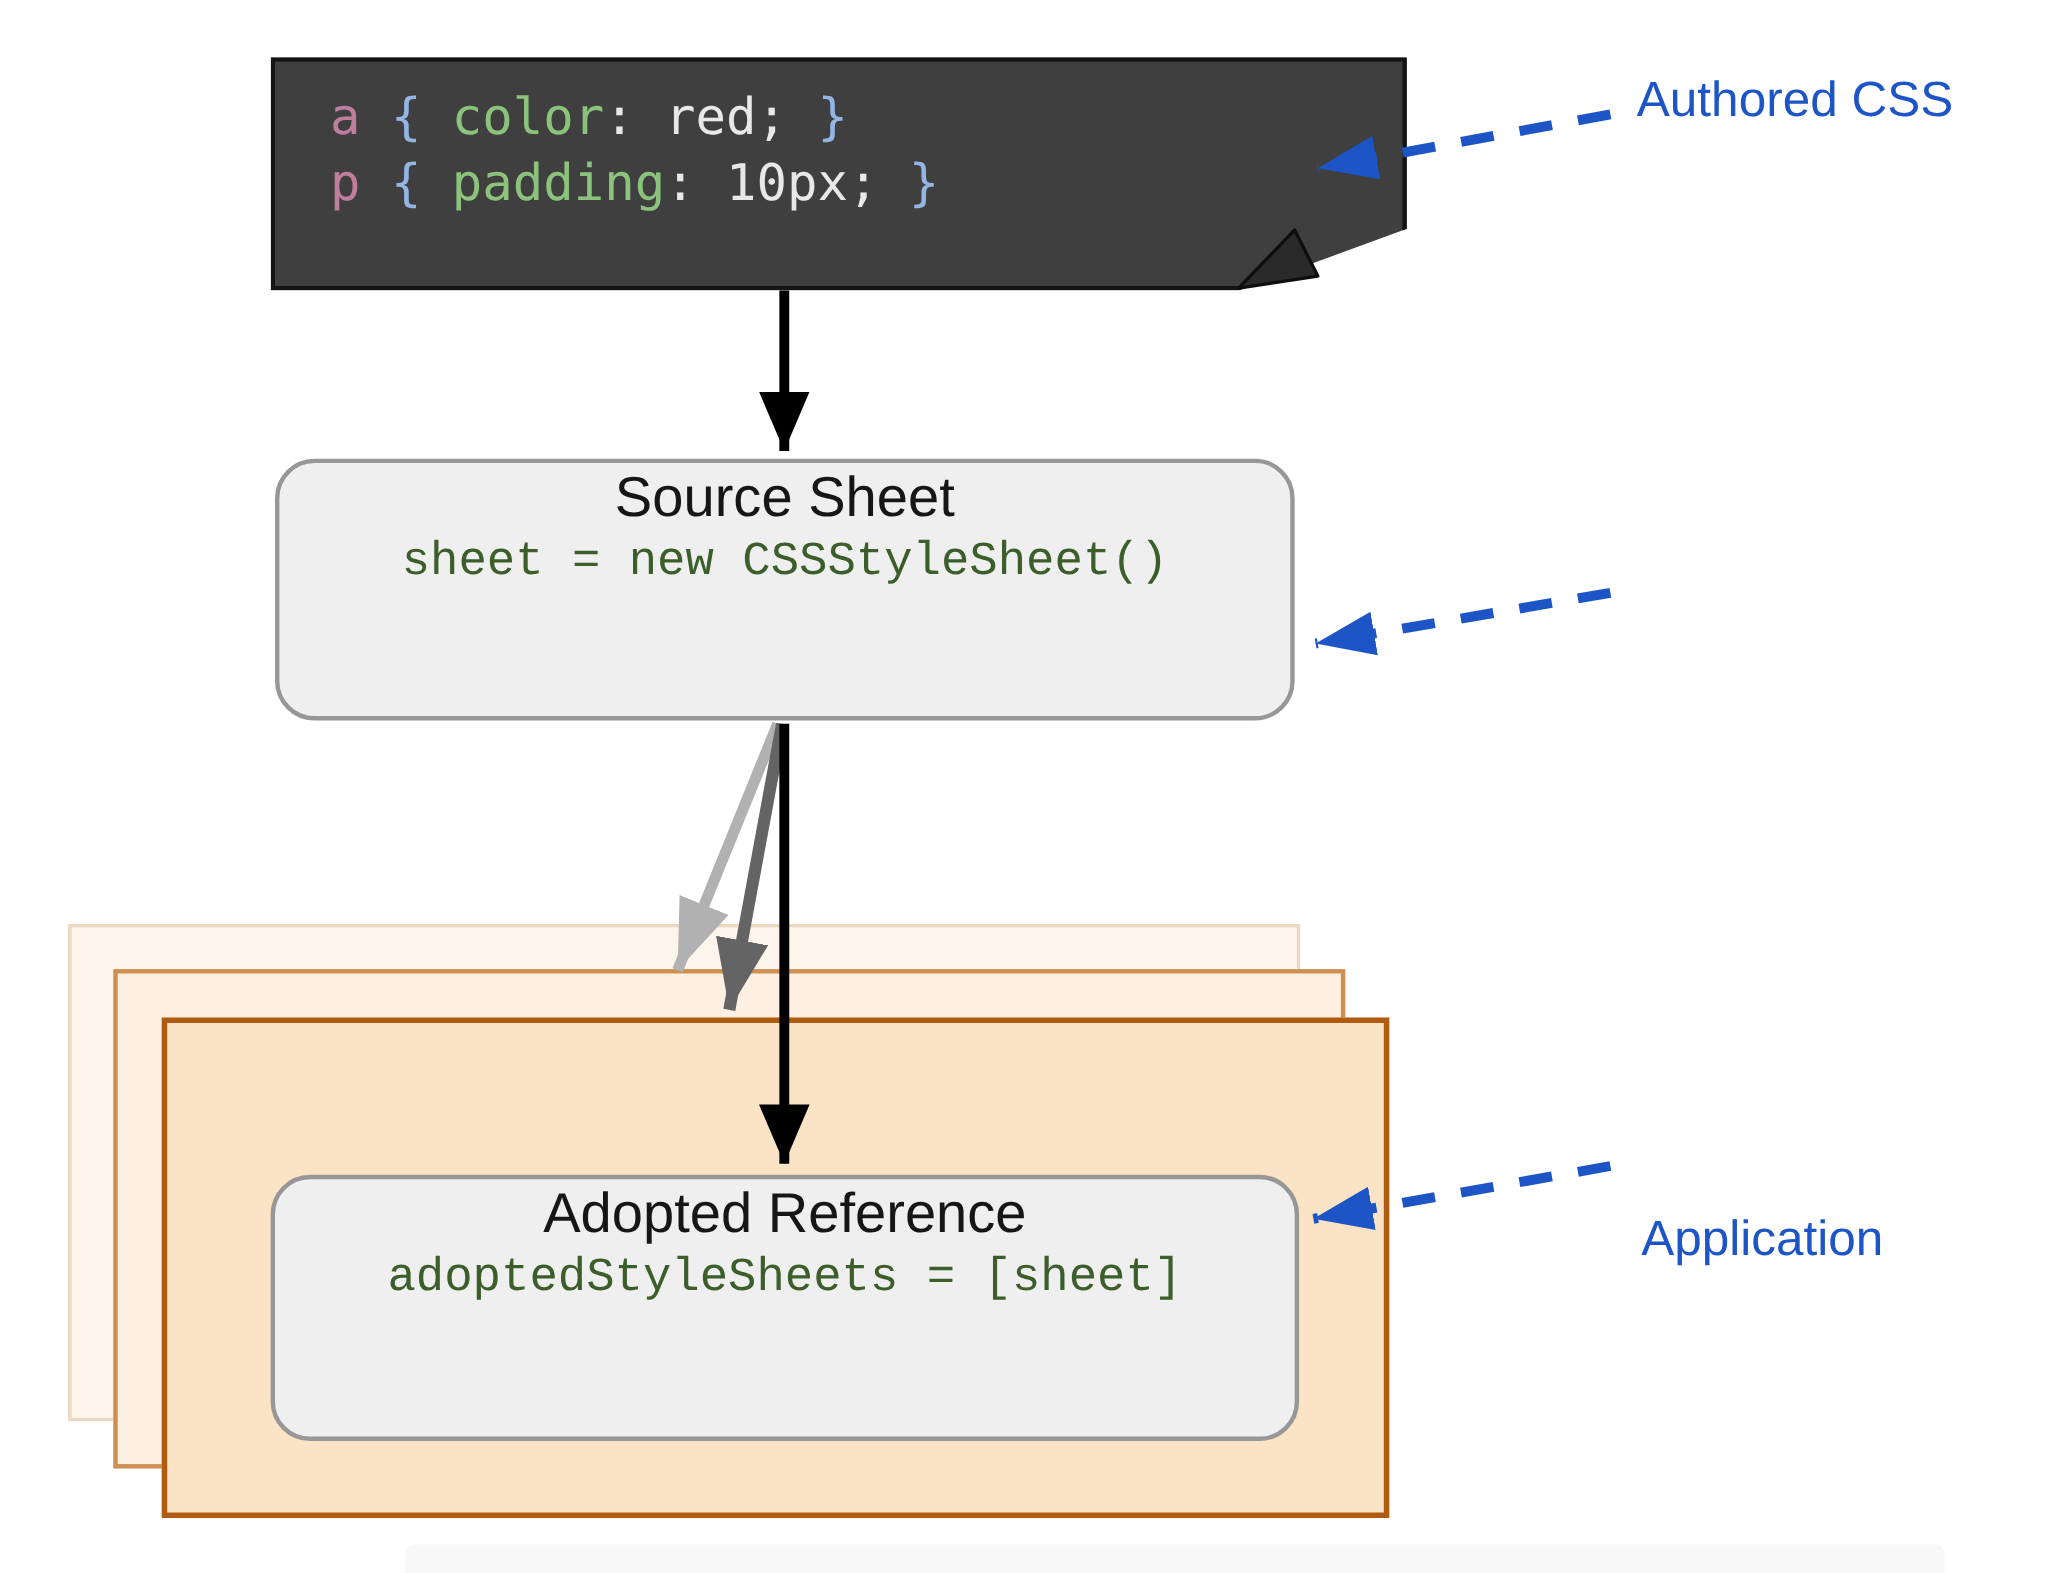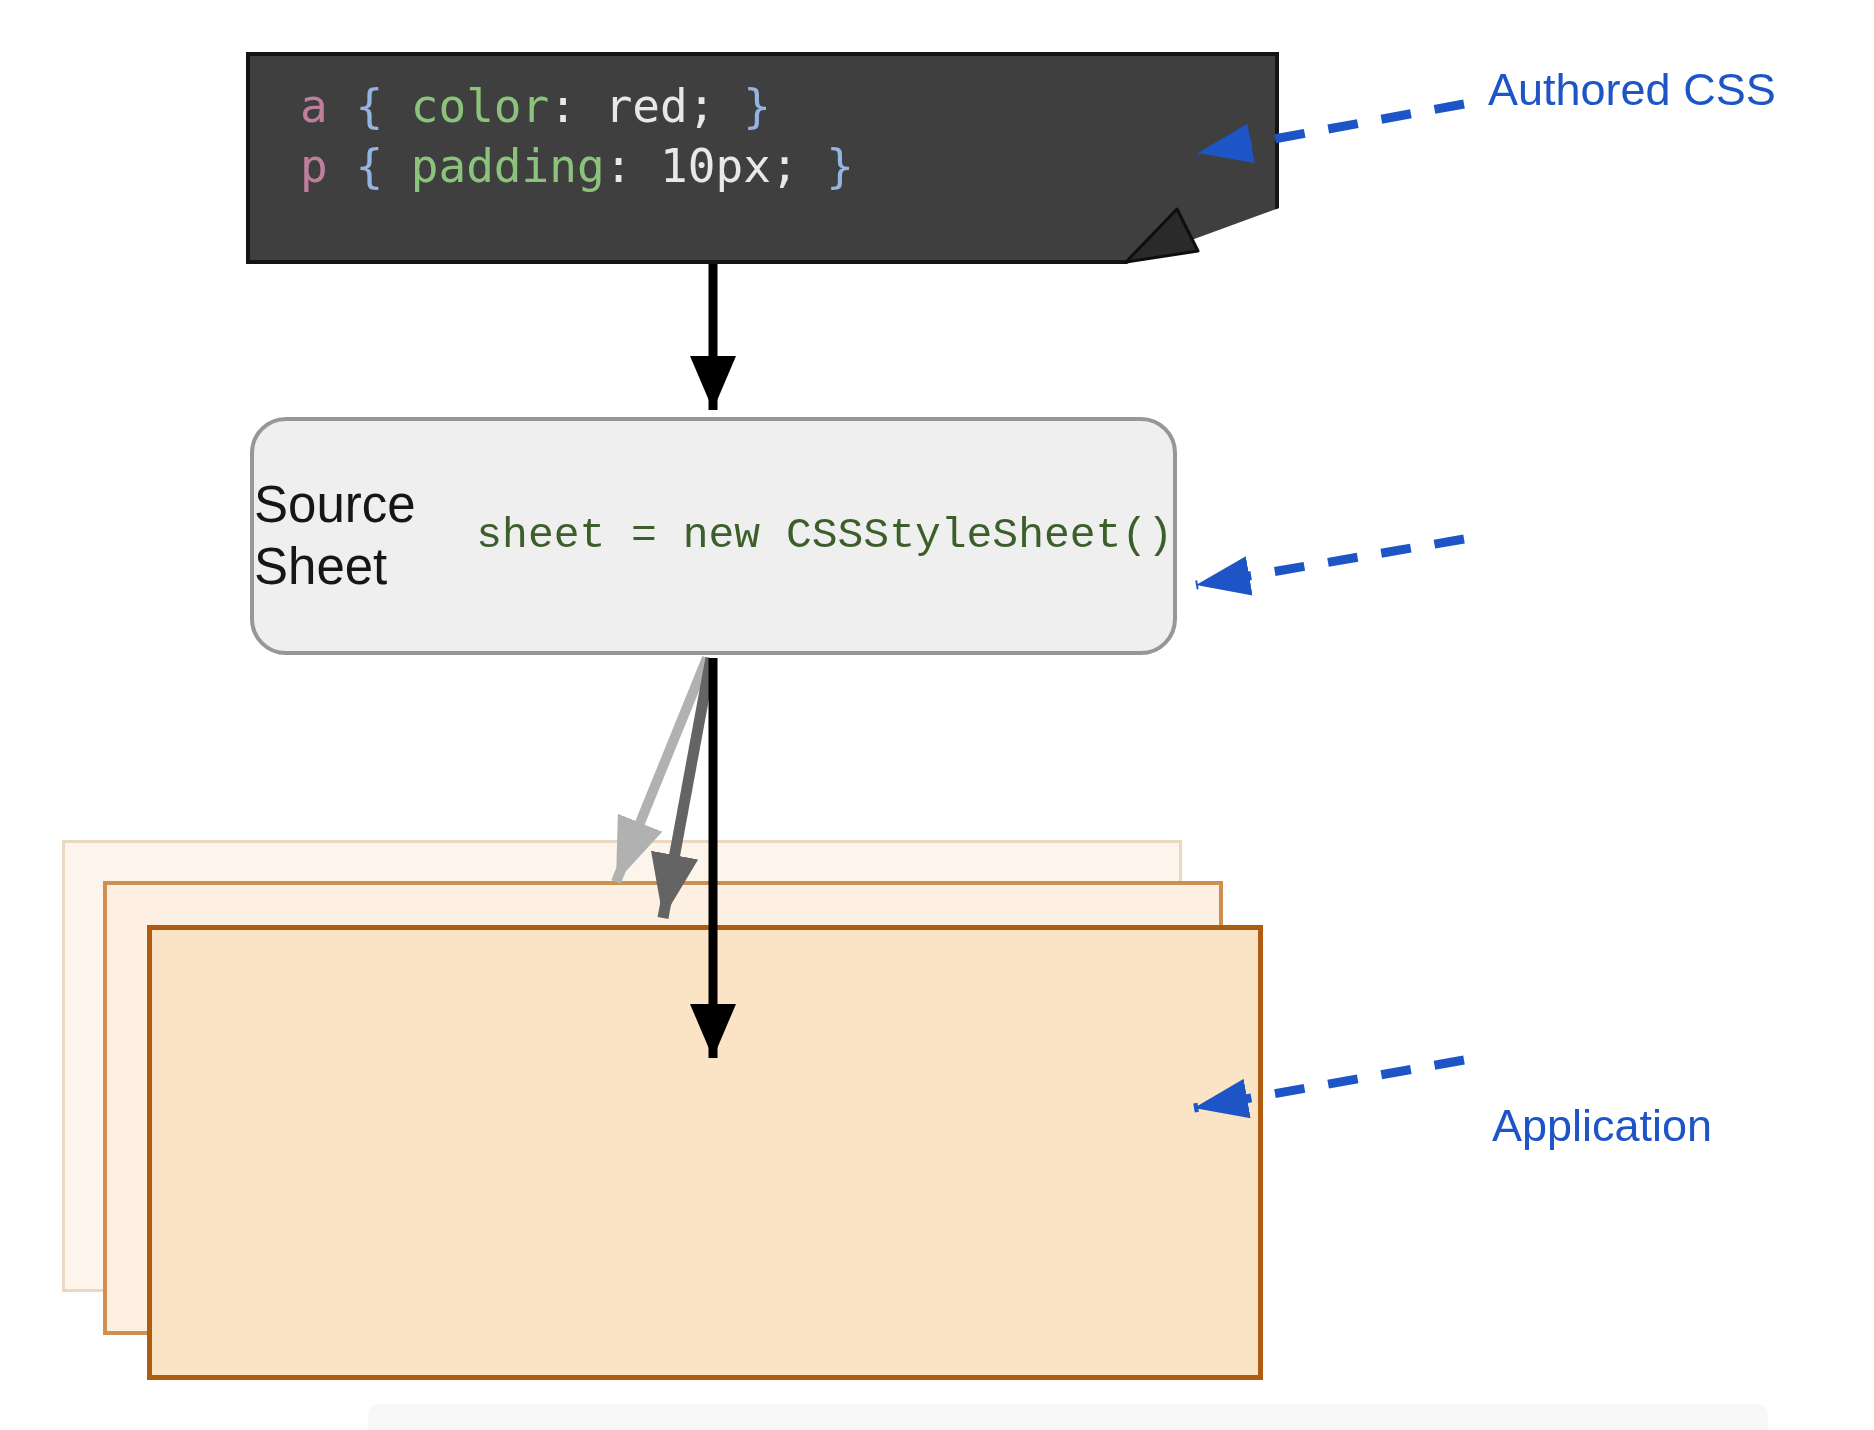--- a/index.html
+++ b/index.html
@@ -32,22 +32,22 @@
   .tok-brace { color: #94b4e2; }
   .tok-prop  { color: #8cc37c; }
   .tok-plain { color: #e8e8e8; }
 
   
   .gray-box {
     box-sizing: border-box;
     background: #efefef;
     border: 4px solid #979797;
     border-radius: 36px;
-    display: flex; flex-direction: row;
-    align-items: center; justify-content: center;
+    display: flex; flex-direction: column;
+    align-items: center; 
     z-index: 6;
   }
   .gray-box .box-title {
     font-size: 51px; color: #161616; letter-spacing: 0px;
     line-height: 62px;
   }
   .gray-box .box-code {
     font-family: Liberation Mono, monospace;
     font-size: 43px; color: #3b5e2b; line-height: 56px;
     white-space: pre;
@@ -111,20 +111,24 @@
   <div id="code-card" class="abs">
     <div class="code-lines"><span><span class="tok-sel">a </span><span class="tok-brace">{ </span><span class="tok-prop">color</span><span class="tok-plain">: </span><span class="tok-plain">red; </span><span class="tok-brace">}</span>
 </span><span><span class="tok-sel">p </span><span class="tok-brace">{ </span><span class="tok-prop">padding</span><span class="tok-plain">: </span><span class="tok-plain">10px; </span><span class="tok-brace">}</span></span></div>
   </div>
 
   <div id="source-box" class="abs gray-box">
     <div class="box-title">Source Sheet</div>
     <div class="box-code">sheet = new CSSStyleSheet()</div>
   </div>
 
+  <div id="adopted-box" class="abs gray-box">
+    <div class="box-title">Adopted Reference</div>
+    <div class="box-code">adoptedStyleSheets = [sheet]</div>
+  </div>
 
   <div id="label-authored" class="abs annotation-label">Authored CSS</div>
   <div id="label-application" class="abs annotation-label">Application</div>
 
   <svg id="arrow-layer" viewBox="0 0 1874 1430" xmlns="http://www.w3.org/2000/svg">
     <defs>
       <marker id="head-black" viewBox="0 0 10 10" refX="10" refY="5" markerUnits="userSpaceOnUse" markerWidth="54" markerHeight="46" orient="auto" preserveAspectRatio="none">
         <path d="M0,0 L10,5 L0,10 Z" fill="#000000"></path>
       </marker>
       <marker id="head-blue" viewBox="0 0 10 10" refX="10" refY="5" markerUnits="userSpaceOnUse" markerWidth="54" markerHeight="40" orient="auto" preserveAspectRatio="none">

